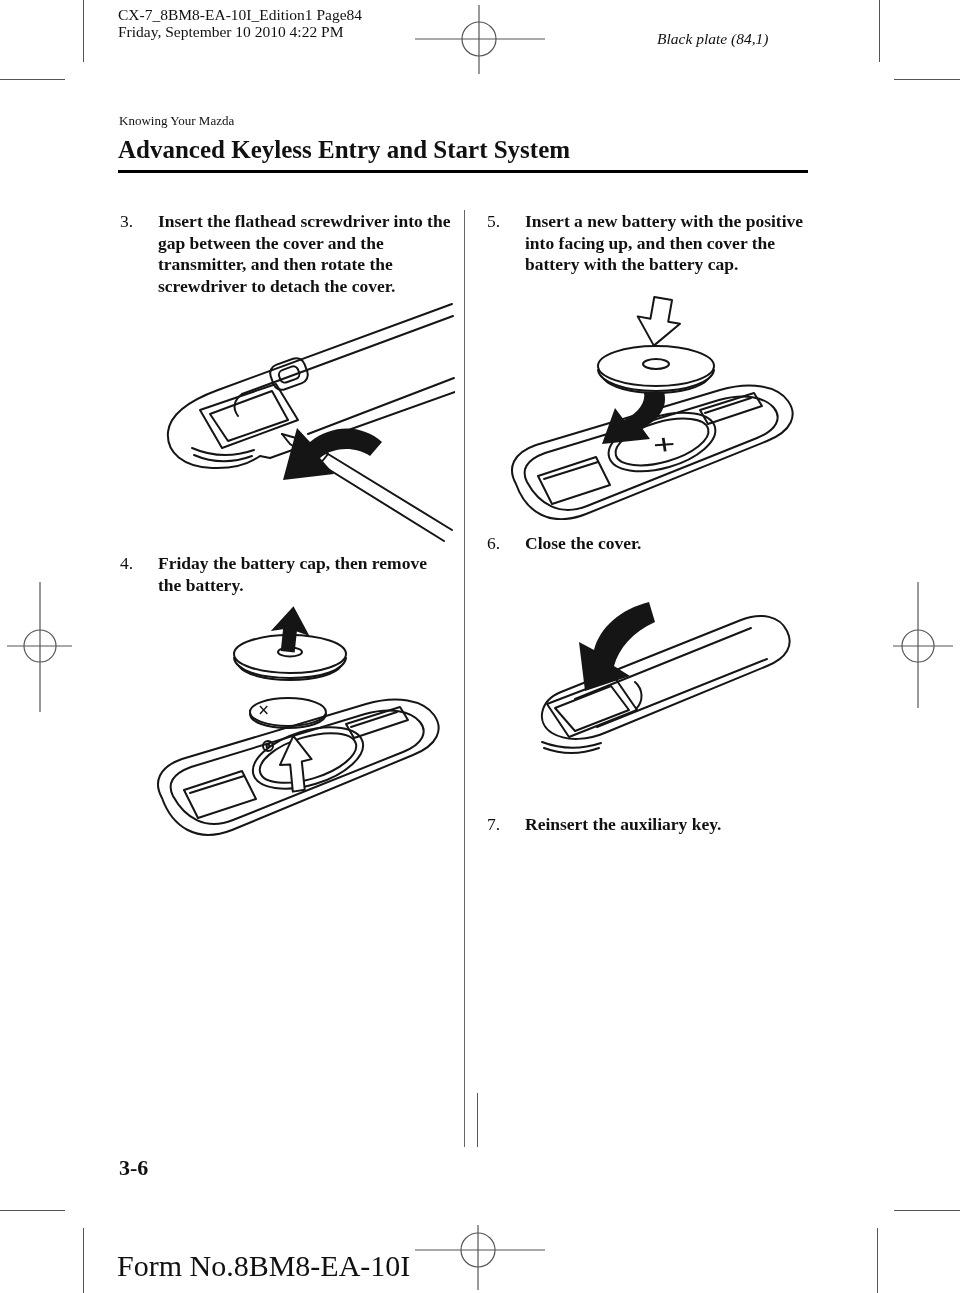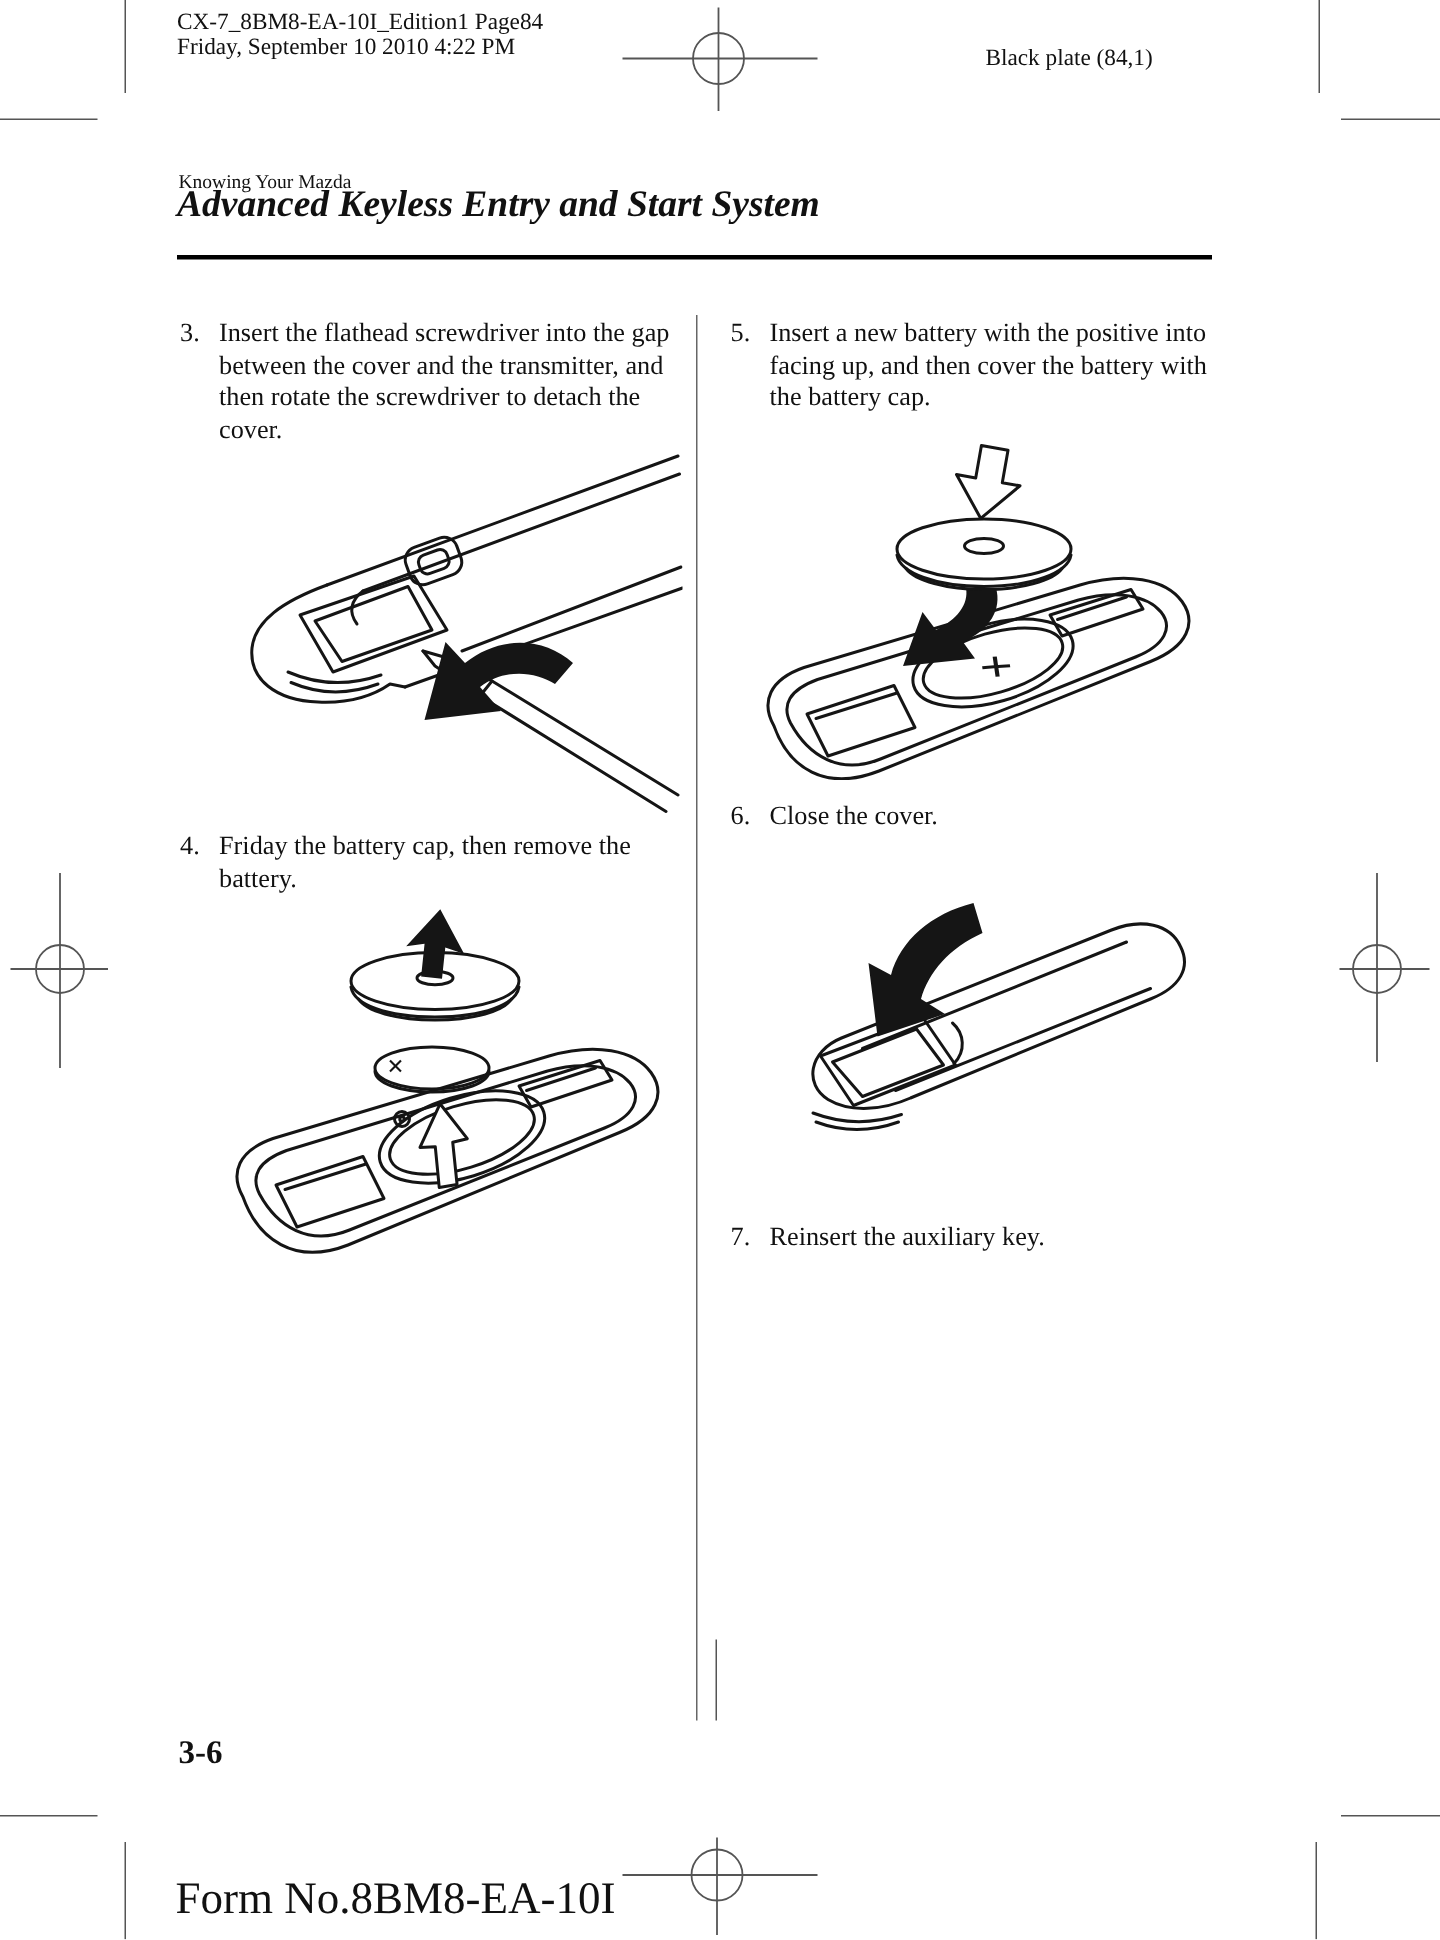--- a/index.html
+++ b/index.html
@@ -8,21 +8,21 @@
   .abs{position:absolute;}
   .trim{background:#555;}
   .fileinfo{font-size:15.5px;line-height:17px;white-space:nowrap;}
   .plate{font-size:15.5px;white-space:nowrap;}
   .section-label{font-size:13px;font-weight:normal;white-space:nowrap;}
   .doc-title{font-size:25px;font-weight:bold;white-space:nowrap;}
   .title-rule{background:#000;height:3px;}
   .col-divider{background:#666;width:1px;}
   .step{position:absolute;font-size:17.5px;line-height:21.5px;}
   .step .num{position:absolute;left:0;top:0;}
-  .step .txt{margin-left:26px;}
+  .step .txt{margin-left:38px;font-weight:bold;}
   .pageno{font-size:22px;font-weight:bold;}
   .formno{font-size:30px;white-space:nowrap;}
   .watermark{font-family:"Liberation Sans", sans-serif;font-size:23px;color:#979797;white-space:nowrap;}
   .regmark line,.regmark circle{stroke:#555;stroke-width:1.2;fill:none;}
   .illus{position:absolute;}
   .illus .ln{stroke:#151515;stroke-width:2;fill:none;stroke-linecap:round;stroke-linejoin:round;}
   .illus .fill-blk{fill:#151515;stroke:none;}
   .illus .fill-wht{fill:#ffffff;stroke:#151515;stroke-width:2;stroke-linejoin:round;}
   .illus text{fill:#151515;font-family:"Liberation Serif",serif;}
 </style>
@@ -63,24 +63,24 @@
 
   <div class="abs trim" style="left:0;top:1210px;width:65px;height:1px;"></div>
   <div class="abs trim" style="left:894px;top:1210px;width:66px;height:1px;"></div>
   <div class="abs trim" style="left:83px;top:1228px;width:1px;height:65px;"></div>
   <div class="abs trim" style="left:877px;top:1228px;width:1px;height:65px;"></div>
 
   <div class="abs fileinfo" style="left:118px;top:6px;">
     <div>CX-7_8BM8-EA-10I_Edition1 Page84</div>
     <div>Friday, September 10 2010 4:22 PM</div>
   </div>
-  <div class="abs plate" style="left:657px;top:30px;">Black plate (84,1)</div>
+  <div class="abs plate" style="left:657px;top:30px;font-style:italic;">Black plate (84,1)</div>
 
   <div class="abs section-label" style="left:119px;top:113px;">Knowing Your Mazda</div>
-  <div class="abs doc-title" style="left:118px;top:123px;font-style:italic;">Advanced Keyless Entry and Start System</div>
+  <div class="abs doc-title" style="left:118px;top:136px;">Advanced Keyless Entry and Start System</div>
   <div class="abs title-rule" style="left:118px;top:170px;width:690px;"></div>
 
   <div class="abs col-divider" style="left:464px;top:210px;height:937px;"></div>
 
   <div class="step" style="left:120px;top:211px;width:332px;">
     <span class="num">3.</span>
     <div class="txt">Insert the flathead screwdriver into the gap between the cover and the transmitter, and then rotate the screwdriver to detach the cover.</div>
   </div>
 
   <svg class="illus" style="left:130px;top:298px;" width="325" height="245" viewBox="0 0 325 245">

